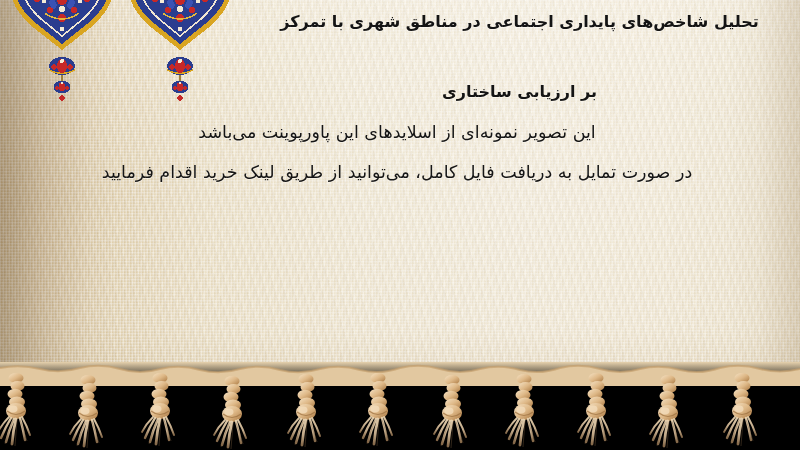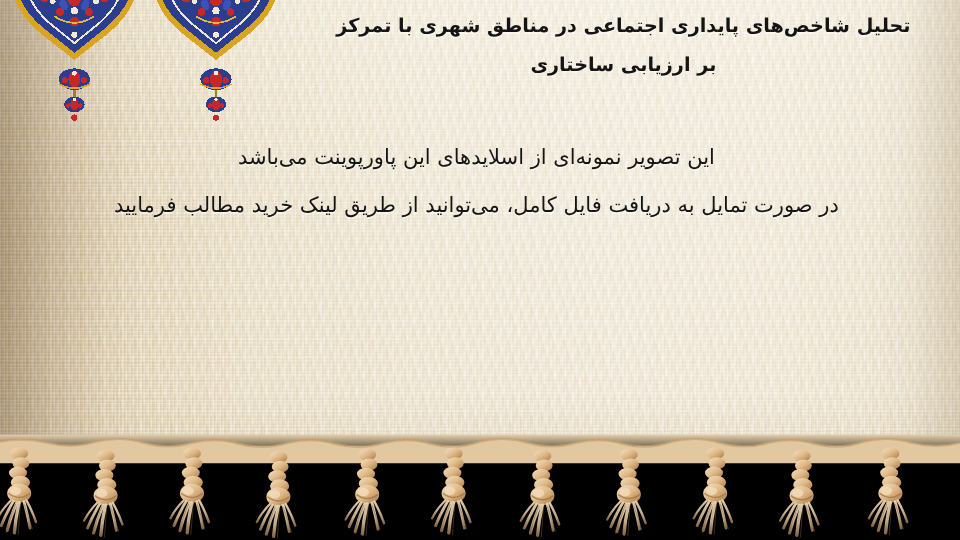--- a/index.html
+++ b/index.html
@@ -142,21 +142,21 @@
     text-align: center;
     color: #141414;
     font-size: 16px;
     line-height: 32px;
     font-weight: 700;
     letter-spacing: 0px;
     text-shadow: 0 1px 0 rgba(255,252,244,0.55);
     direction: rtl;
   }
   .title-line-1 { display: block; white-space: nowrap; }
-  .title-line-2 { display: block; white-space: nowrap; }
+  .title-line-2 { display: block; white-space: nowrap; margin-top: 38px; }
 
   .body-block {
     position: absolute;
     right: 12px;
     top: 112px;
     width: 782px;
     text-align: center;
     color: #151515;
     font-size: 17.5px;
     line-height: 40px;
@@ -271,21 +271,21 @@
     </svg>
   </div>
 
   <div class="title-block">
     <span class="title-line-1">تحلیل شاخص‌های پایداری اجتماعی در مناطق شهری با تمرکز</span>
     <span class="title-line-2">بر ارزیابی ساختاری</span>
   </div>
 
   <div class="body-block">
     <span class="body-line">این تصویر نمونه‌ای از اسلایدهای این پاورپوینت می‌باشد</span>
-    <span class="body-line">در صورت تمایل به دریافت فایل کامل، می‌توانید از طریق لینک خرید مطالب فرمایید</span>
+    <span class="body-line">در صورت تمایل به دریافت فایل کامل، می‌توانید از طریق لینک خرید اقدام فرمایید</span>
   </div>
 
   <div class="fringe-zone">
     <svg width="800" height="88" viewBox="0 0 800 88" xmlns="http://www.w3.org/2000/svg">
       <defs>
         <linearGradient id="ropeG" x1="0" y1="0" x2="0" y2="1">
           <stop offset="0%" stop-color="#f0d9b5"></stop>
           <stop offset="45%" stop-color="#ddb храм"></stop>
           <stop offset="45%" stop-color="#ddb886"></stop>
           <stop offset="100%" stop-color="#ad7f4f"></stop>

